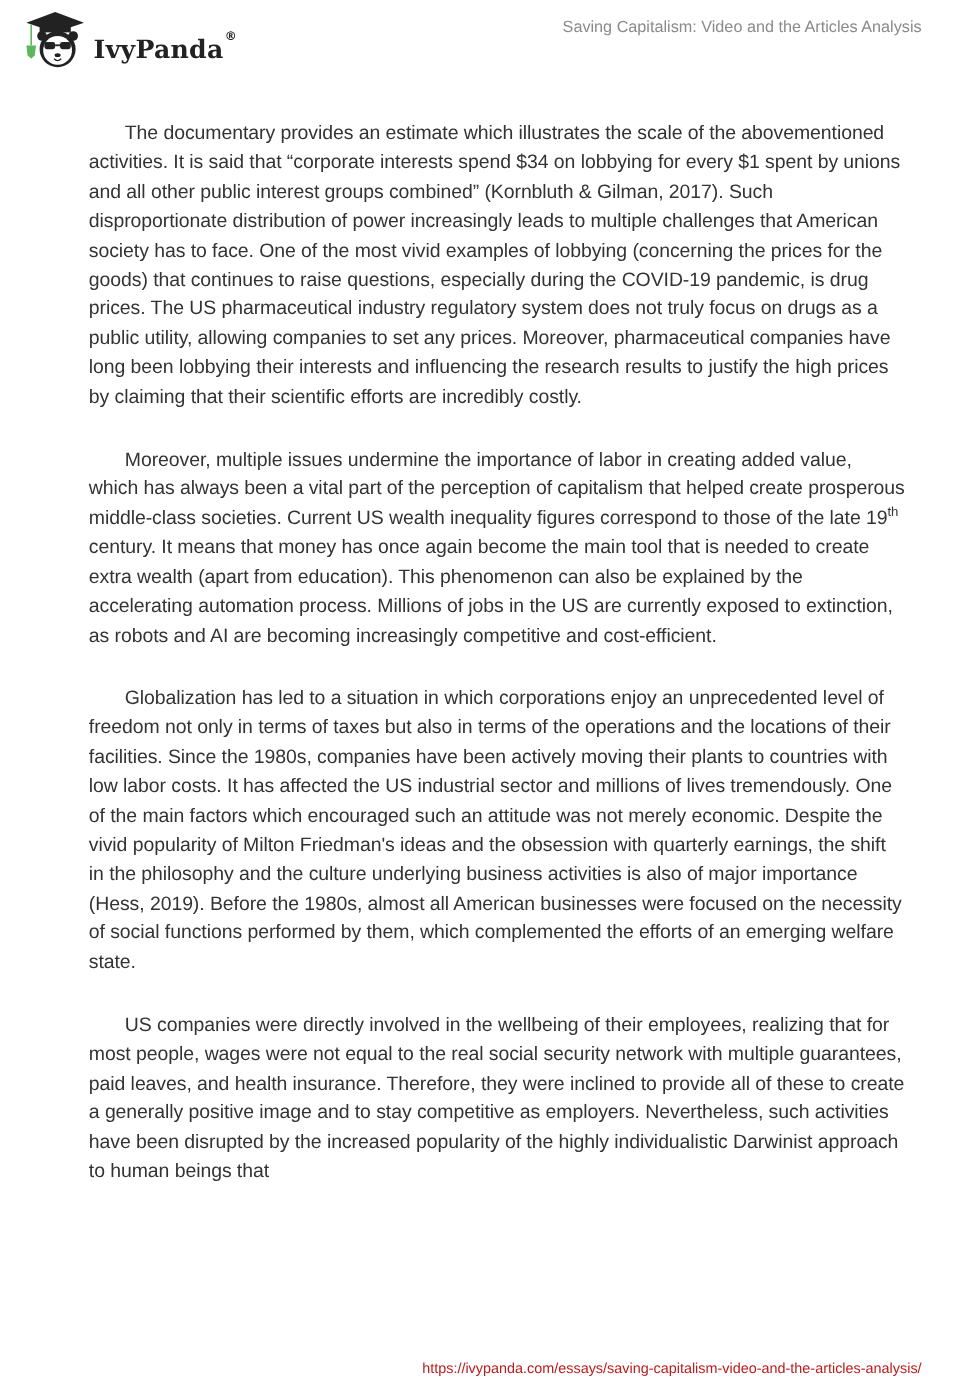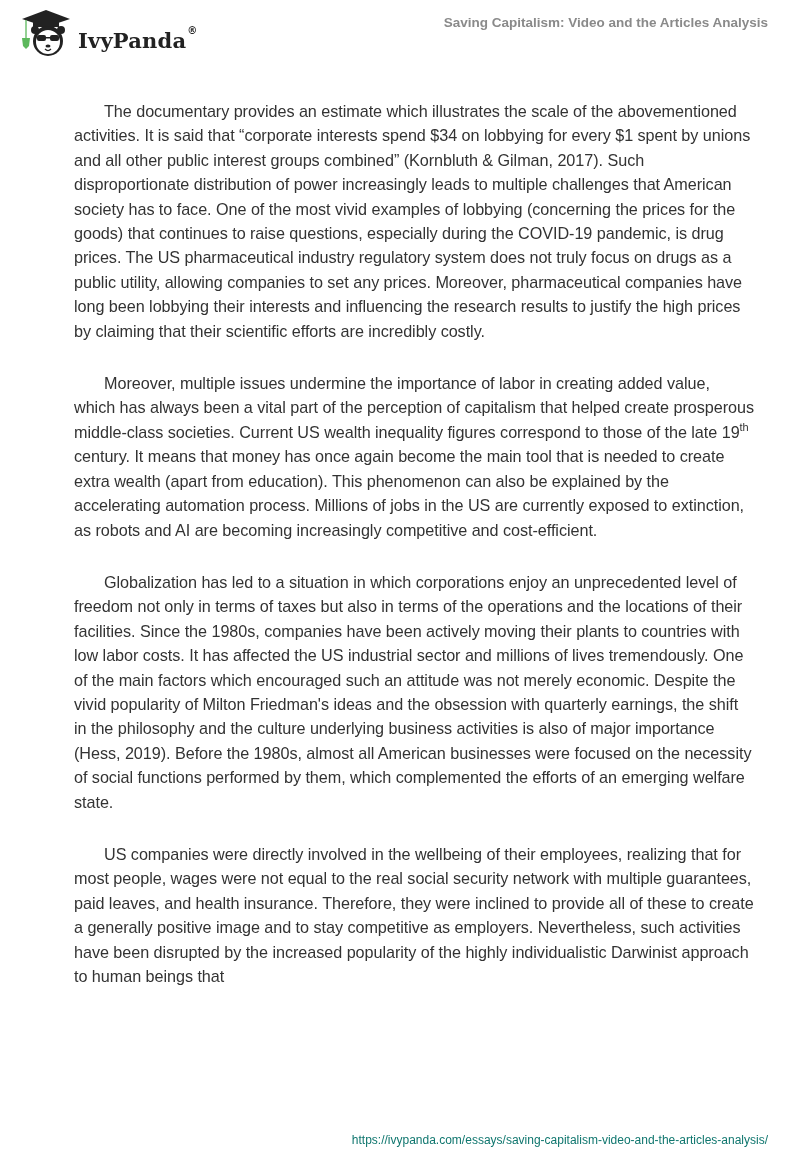--- a/index.html
+++ b/index.html
@@ -51,21 +51,20 @@
       top: -3px;
       margin-left: 1px;
       color: #222;
     }
     .doc-title {
       position: absolute;
       right: 32px;
       top: 15px;
       font-size: 13.5px;
       color: #8a8a8a;
-      font-weight: bold;
     }
     .content {
       position: absolute;
       top: 71px;
       left: 74px;
       width: 680px;
     }
     .content p {
       margin: 0 0 17px 0;
       font-size: 16.2px;
@@ -80,21 +79,21 @@
     .content sup {
       font-size: 11px;
       line-height: 0;
       vertical-align: 7px;
     }
     .footer-url {
       position: absolute;
       right: 32px;
       top: 1133px;
       font-size: 12px;
-      color: #0f766e;
+      color: #b91c1c;
       padding-left: 11px;
     }
   </style>
 </head>
 <body>
 
 <div class="header">
   <div class="logo">
     <svg class="logo-icon" viewBox="0 0 56 50" xmlns="http://www.w3.org/2000/svg">
 

